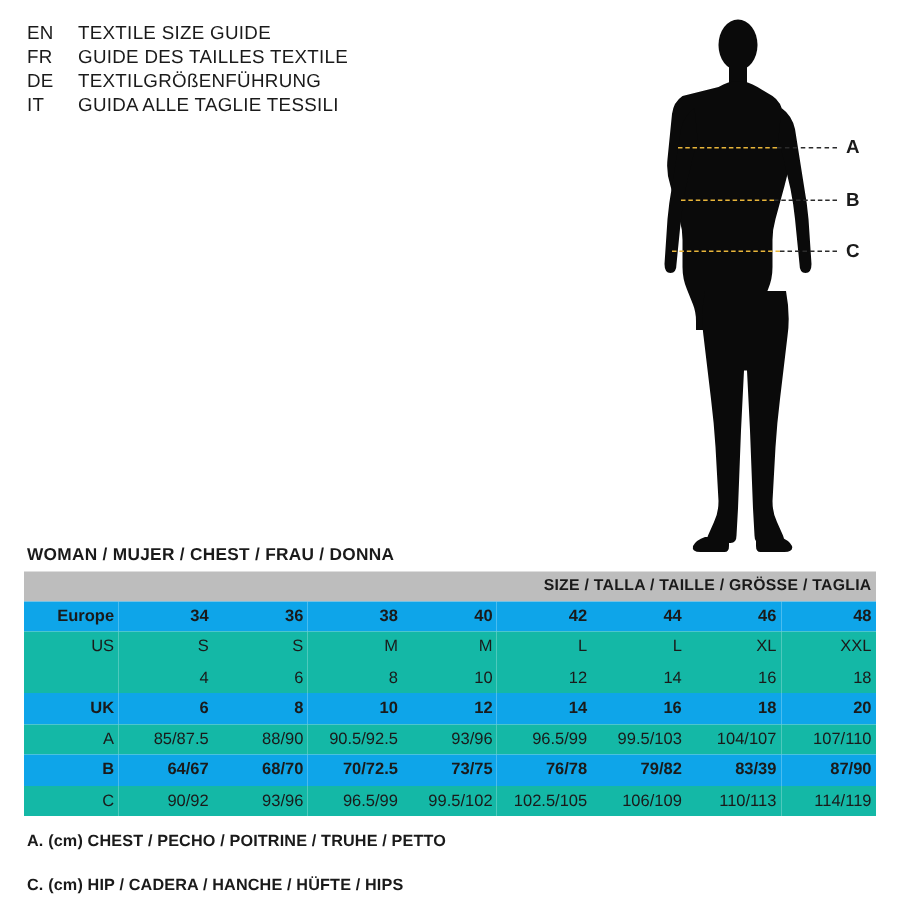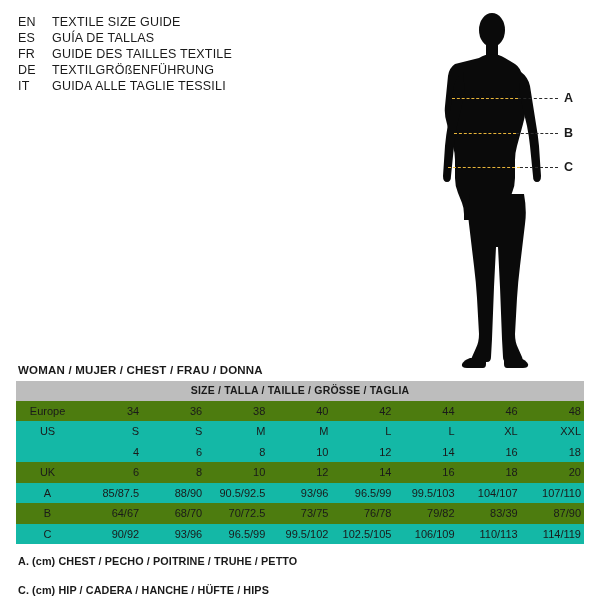--- a/index.html
+++ b/index.html
@@ -92,24 +92,24 @@
     padding: 2px 3px;
     line-height: 1.5;
     color: #1a1a1a;
   }
   .row-head {
     background: #bdbdbd;
     font-weight: 700;
     font-size: 10.5px;
     letter-spacing: 0.2px;
   }
-  .row-shade { background: #4d7c0f; }
+  .row-shade { background: #0ea5e9; font-weight: bold; }
   .row-light { background: #14b8a6; }
   .col-label {
-    text-align: center;
+    text-align: right;
     padding-left: 6px;
     width: 86px;
   }
   .cell { text-align: right; }
 
   
   .legend {
     position: absolute;
     left: 18px;
     top: 541px;
@@ -124,24 +124,20 @@
     margin-top: 12px;
   }
 </style>
 </head>
 <body>
 
 <div class="lang-block">
   <div class="lang-row">
     <span class="lang-code">EN</span>
     <span class="lang-title">TEXTILE SIZE GUIDE</span>
-  </div>
-  <div class="lang-row">
-    <span class="lang-code">ES</span>
-    <span class="lang-title">GUÍA DE TALLAS</span>
   </div>
   <div class="lang-row">
     <span class="lang-code">FR</span>
     <span class="lang-title">GUIDE DES TAILLES TEXTILE</span>
   </div>
   <div class="lang-row">
     <span class="lang-code">DE</span>
     <span class="lang-title">TEXTILGRÖßENFÜHRUNG</span>
   </div>
   <div class="lang-row">

